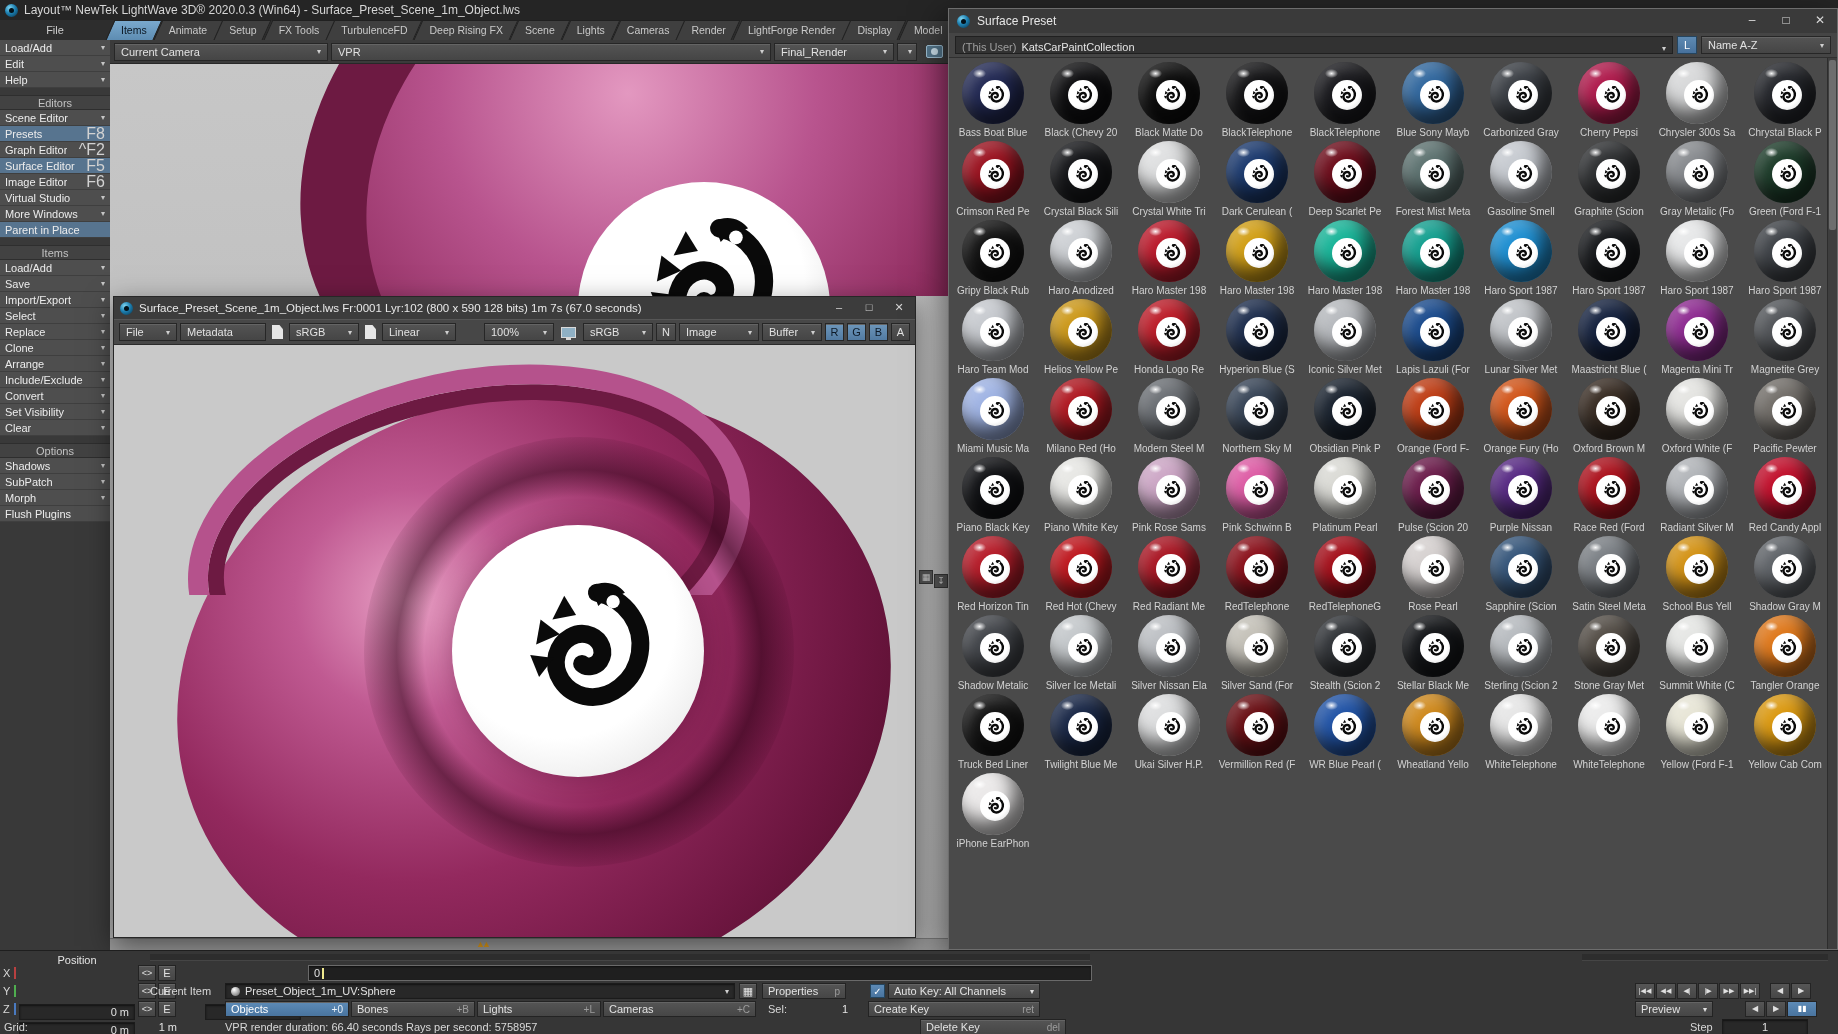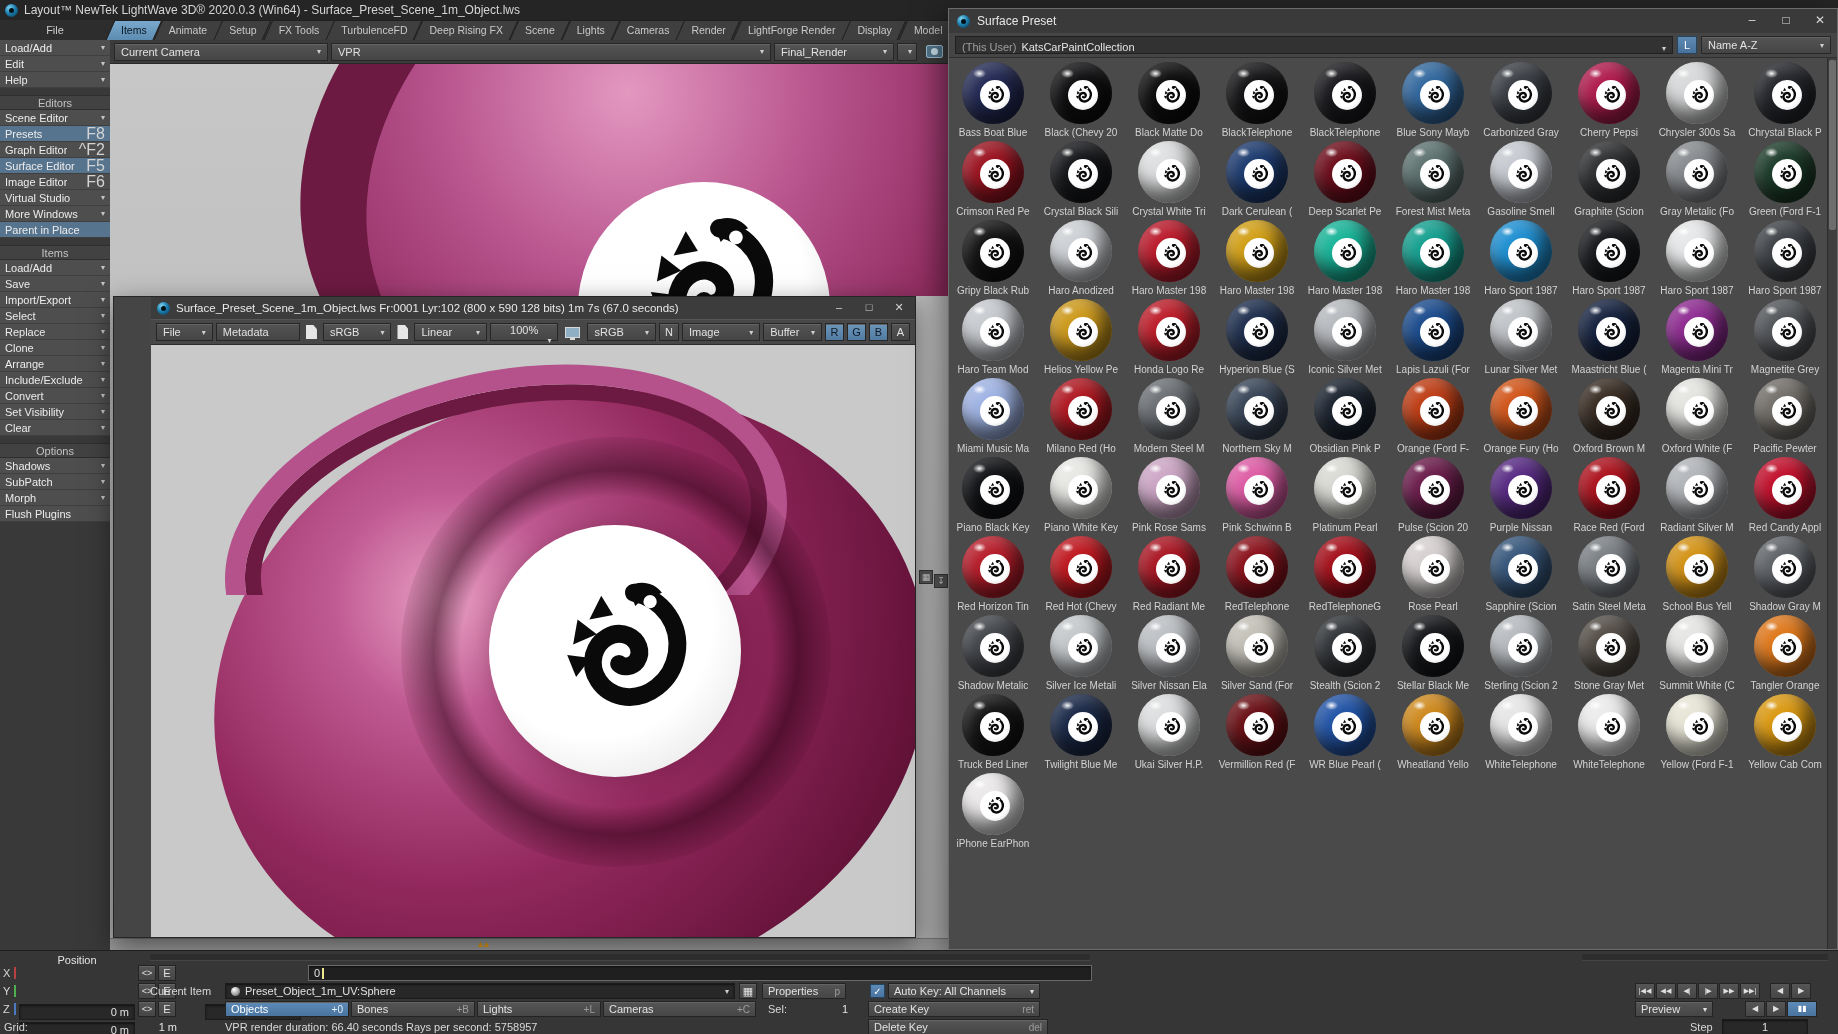--- a/index.html
+++ b/index.html
@@ -57,33 +57,33 @@
   .vp-disc{position:absolute;left:468px;top:118px;width:252px;height:252px;border-radius:50%;
            background:radial-gradient(circle at 45% 40%,#ffffff 55%,#e8e8e8 80%,#cfcfcf 100%);}
   .vp-disc svg{position:absolute;left:50px;top:28px;width:152px;height:152px;}
   .gutter-btn{position:absolute;width:14px;height:14px;background:#5a5a5a;border:1px solid #3a3a3a;
               color:#ddd;font-size:9px;line-height:12px;text-align:center;}
   .timeline{position:absolute;left:0;right:0;bottom:0;height:12px;background:#9b9b9b;border-top:1px solid #7a7a7a;}
   .tl-marker{position:absolute;left:366px;top:0;color:#e09a18;font-size:9px;letter-spacing:-3px;}
 
   
   .image-viewer{position:absolute;left:113px;top:296px;width:803px;height:642px;background:#454545;
-                border:1px solid #272727;box-shadow:0 8px 26px rgba(0,0,0,.5);display:flex;flex-direction:column;z-index:3;padding-left:37px;}
+                border:1px solid #272727;box-shadow:0 8px 26px rgba(0,0,0,.5);display:flex;flex-direction:column;z-index:3;}
   .iv-titlebar{height:22px;background:#3c3c3c;display:flex;align-items:center;gap:6px;padding:0 4px 0 6px;flex:none;}
   .iv-title{font-size:11.5px;color:#e9e9e9;white-space:nowrap;overflow:hidden;flex:1;}
   .win-btn{width:24px;height:16px;text-align:center;line-height:15px;color:#d5d5d5;flex:none;font-size:11px;}
   .iv-toolbar{height:26px;background:#474747;border-top:1px solid #565656;border-bottom:1px solid #2b2b2b;
               display:flex;align-items:center;gap:3px;padding:0 5px;flex:none;}
   .iv-toolbar .dd,.iv-toolbar .btn{font-size:11px;}
   .w-file{width:58px}.w-meta{width:86px;justify-content:flex-start}.w-srgb{width:70px}.w-lin{width:74px}
   .w-zoom{width:70px}.w-img{width:80px}.w-buf{width:60px}.w-n{width:20px;justify-content:center}
   .icon-page{width:11px;height:14px;background:#e6e6e6;clip-path:polygon(0 0,68% 0,100% 30%,100% 100%,0 100%);margin:0 3px;flex:none;}
   .icon-monitor{width:15px;height:11px;border:1px solid #d8d8d8;background:#8fb0c4;margin:0 4px;position:relative;flex:none;}
   .icon-monitor::after{content:'';position:absolute;left:4px;bottom:-3px;width:5px;height:2px;background:#d8d8d8;}
-  .gap-auto{margin-left:auto;flex-direction:column;}
+  .gap-auto{margin-left:auto;}
   .chanbtn{width:19px;height:18px;justify-content:center;padding:0;}
   .chanbtn.on{background:linear-gradient(#6d96ba,#527ba2);color:#0d1a28;}
   .iv-image{flex:1;position:relative;background:#c9c9c9;overflow:hidden;}
   .ro-rimwrap{position:absolute;left:40px;top:0;width:680px;height:250px;overflow:hidden;}
   .ro-rim{position:absolute;left:30px;top:26px;width:570px;height:340px;border-radius:50%;transform:rotate(-12deg);
           border:20px solid #b5528c;box-shadow:inset 0 0 0 16px #6d1a42;}
   .ro-body{position:absolute;left:60px;top:48px;width:720px;height:600px;border-radius:50%;transform:rotate(-14deg);
            background:radial-gradient(circle at 36% 30%,#e8a0c4 0%,#c05a92 18%,#93295e 45%,#6d1640 72%,#43081f 100%);}
   .ro-ringshadow{position:absolute;left:250px;top:92px;width:430px;height:430px;border-radius:50%;
            background:radial-gradient(circle,rgba(0,0,0,0) 51%,rgba(40,0,18,.5) 60%,rgba(140,40,90,0) 73%);}
@@ -1426,21 +1426,21 @@
   </div>
   <div class="transport" style="left:1745px;top:50px" id="preview-buttons">
       <div class="tp-btn" style="font-size: 8px;">◀</div>
       <div class="tp-btn" style="font-size: 8px;">▶</div>
       <div class="tp-btn blue">▮▮</div>
     </div>
 
   <div class="bp bp-label" style="left:4px;top:68px">Grid:</div>
   <div class="bp" style="left:19px;top:68px;width:158px;justify-content:flex-end">1 m</div>
   <div class="bp" style="left:225px;top:68px;color:#d9d9d9">VPR render duration: 66.40 seconds  Rays per second: 5758957</div>
-  <div class="bbtn" style="left:868px;top:68px;width:180px">
+  <div class="bbtn" style="left:920px;top:68px;width:146px">
     <span>Delete Key</span>
       <span class="hint">del</span>
   </div>
   <div class="bp bp-label" style="left:1690px;top:68px">Step</div>
   <div class="bfield" style="left:1722px;top:68px;width:86px;justify-content:center">
       <span>1</span>
     </div>
 </div>
 
 </body></html>

